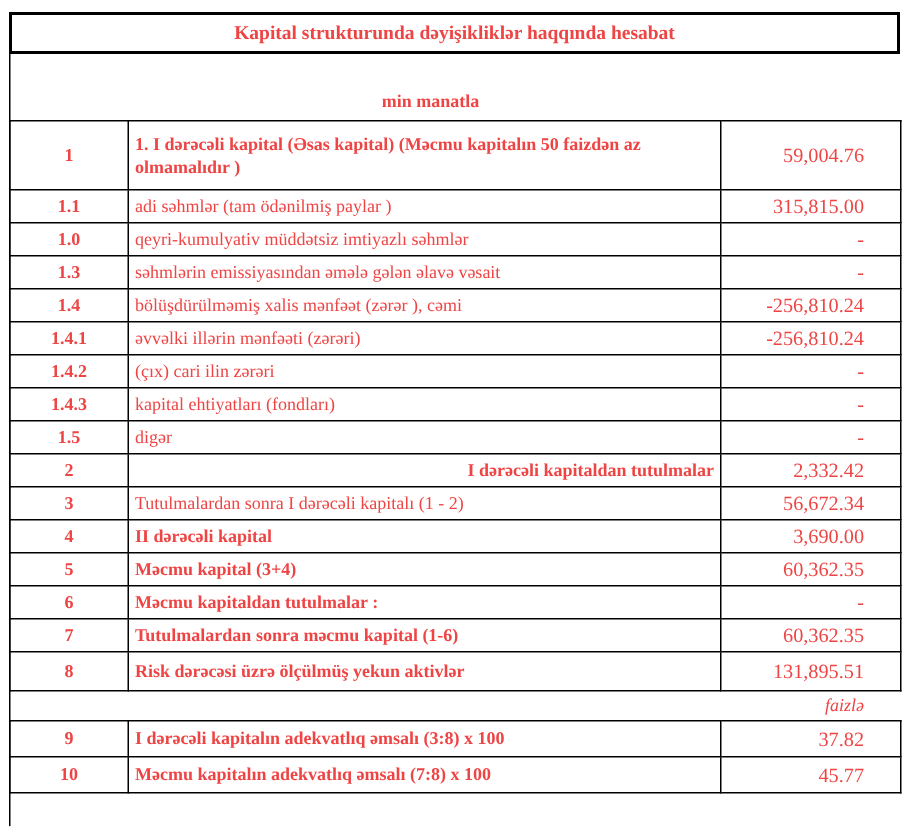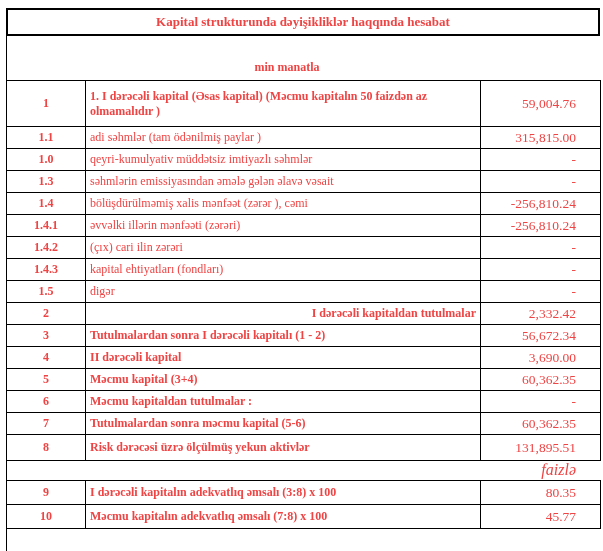--- a/index.html
+++ b/index.html
@@ -78,21 +78,21 @@
     .pct-header {
       position: absolute;
       left: 6px;
       top: 460px;
       width: 594px;
       height: 20px;
       line-height: 20px;
       font-style: italic;
       text-align: right;
       padding-right: 24px;
-      font-size: 16px;
+      font-size: 12px;
       padding-left: 36px;
     }
   </style>
 </head>
 <body>
 
 <div class="sheet">
 
   <div class="gridline-left"></div>
 
@@ -154,41 +154,41 @@
           <td class="label">digər</td>
           <td class="val">-</td>
         </tr>
         <tr style="height: 22px;">
           <td class="num">2</td>
           <td class="label" style="font-weight: bold; text-align: right;">I dərəcəli kapitaldan  tutulmalar</td>
           <td class="val">2,332.42</td>
         </tr>
         <tr style="height: 22px;">
           <td class="num">3</td>
-          <td class="label" style="font-weight: bold; margin-top: 17px;">Tutulmalardan  sonra I dərəcəli kapitalı (1 - 2)</td>
+          <td class="label" style="font-weight: normal; margin-top: 17px;">Tutulmalardan  sonra I dərəcəli kapitalı (1 - 2)</td>
           <td class="val">56,672.34</td>
         </tr>
         <tr style="height: 22px;">
           <td class="num">4</td>
           <td class="label" style="font-weight: bold;">II dərəcəli  kapital</td>
           <td class="val">3,690.00</td>
         </tr>
         <tr style="height: 22px;">
           <td class="num">5</td>
           <td class="label" style="font-weight: bold;">Məcmu kapital (3+4)</td>
           <td class="val">60,362.35</td>
         </tr>
         <tr style="height: 22px;">
           <td class="num">6</td>
           <td class="label" style="font-weight: bold;">Məcmu kapitaldan tutulmalar :</td>
           <td class="val">-</td>
         </tr>
         <tr style="height: 22px;">
           <td class="num">7</td>
-          <td class="label" style="font-weight: bold;">Tutulmalardan sonra məcmu kapital (5-6)</td>
+          <td class="label" style="font-weight: bold;">Tutulmalardan sonra məcmu kapital (1-6)</td>
           <td class="val">60,362.35</td>
         </tr>
         <tr style="height: 26px;">
           <td class="num">8</td>
           <td class="label" style="font-weight: bold;">Risk dərəcəsi üzrə ölçülmüş  yekun aktivlər</td>
           <td class="val">131,895.51</td>
         </tr>
       </tbody>
   </table>
 
@@ -197,21 +197,21 @@
   <table class="pct-table">
     <colgroup>
       <col style="width:79px">
       <col style="width:395px">
       <col style="width:120px">
     </colgroup>
     <tbody id="pct-rows">
         <tr style="height: 24px;">
           <td class="num">9</td>
           <td class="label" style="font-weight: bold;">I dərəcəli  kapitalın  adekvatlıq əmsalı (3:8) x 100</td>
-          <td class="val">80.35</td>
+          <td class="val">37.82</td>
         </tr>
         <tr style="height: 24px;">
           <td class="num">10</td>
           <td class="label" style="font-weight: bold;">Məcmu kapitalın  adekvatlıq  əmsalı (7:8) x 100</td>
           <td class="val">45.77</td>
         </tr>
       </tbody>
   </table>
 
 </div>

